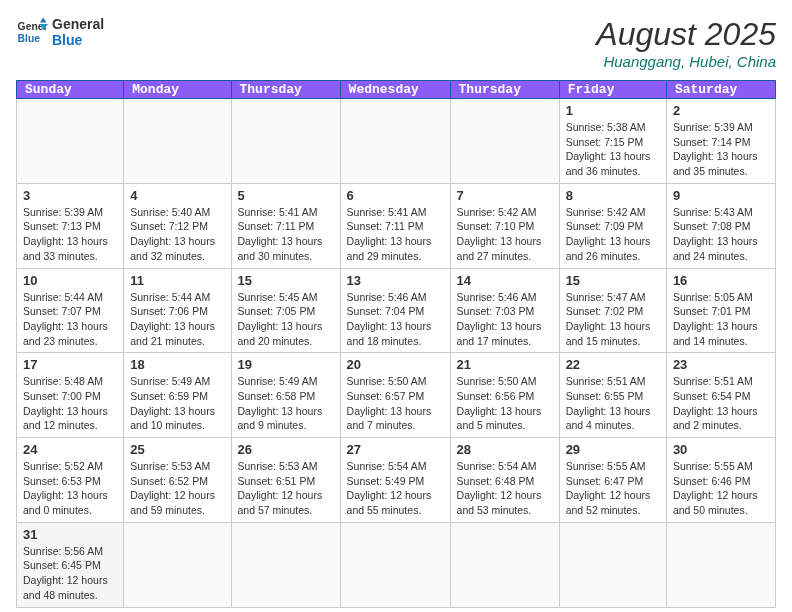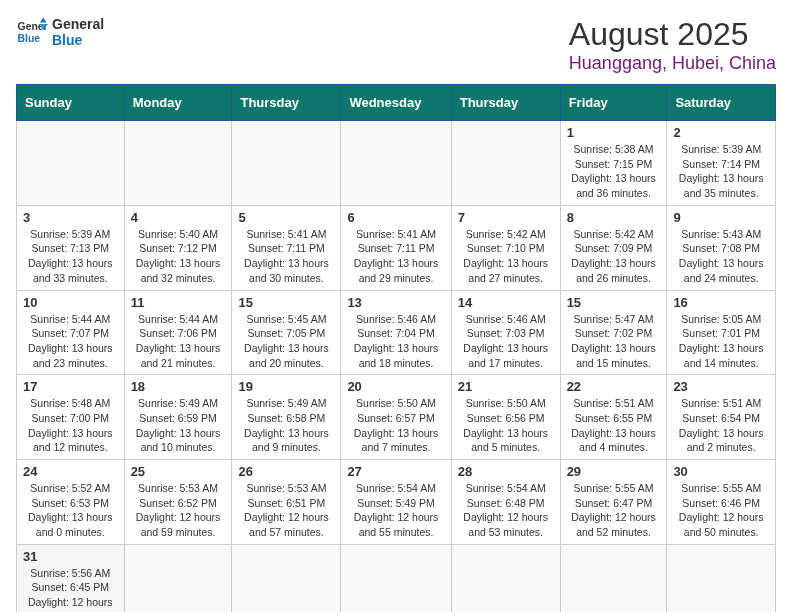--- a/index.html
+++ b/index.html
@@ -19,43 +19,45 @@
     .logo {
       display: flex;
       align-items: center;
       gap: 4px;
     }
     .logo-icon {
       width: 32px;
       height: 32px;
     }
     .title-area {
-      text-align: left;
+      text-align: right;
+      font-style: italic;
     }
     .month-year {
       font-size: 32px;
       color: #333;
       font-weight: normal;
     }
     .location {
-      font-size: 18px;
-      color: #701a75;
+      font-size: 15px;
+      color: #0f766e;
     }
     .calendar {
       width: 100%;
       border-collapse: collapse;
       border: 1px solid #ccc;
     }
     .calendar th {
-      background-color: #0f766e;
+      background-color: #8b5cf6;
       color: white;
       text-align: left;
-      padding: 10px 8px;
+      padding: 1px 8px;
       font-size: 13px;
       border: 1px solid #1a5a9a;
+      font-family: Liberation Mono, monospace;
     }
     .calendar td {
       vertical-align: top;
       border: 1px solid #ccc;
       padding: 4px 6px;
       width: 113px;
       min-height: 80px;
       font-size: 11px;
       color: #333;
       background: #fff;
@@ -66,21 +68,20 @@
     .day-number {
       font-size: 13px;
       font-weight: bold;
       display: block;
       margin-bottom: 2px;
     }
     .day-info {
       font-size: 10.5px;
       line-height: 1.4;
       color: #333;
-      text-align: center;
     }
     .last-row td {
       background: #f5f5f5;
     }
   </style>
 </head>
 <body>
 
 <div class="header">
   <div class="logo">

